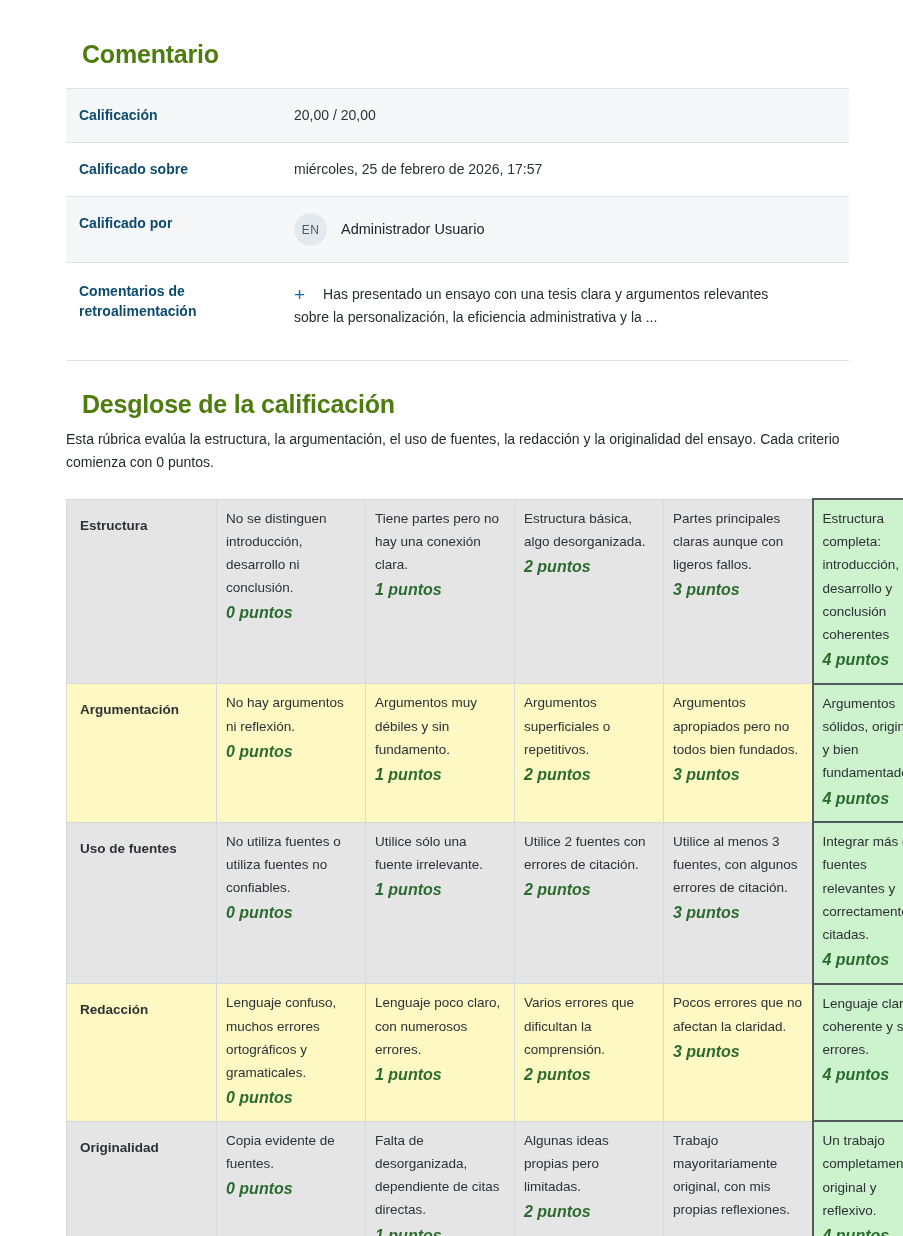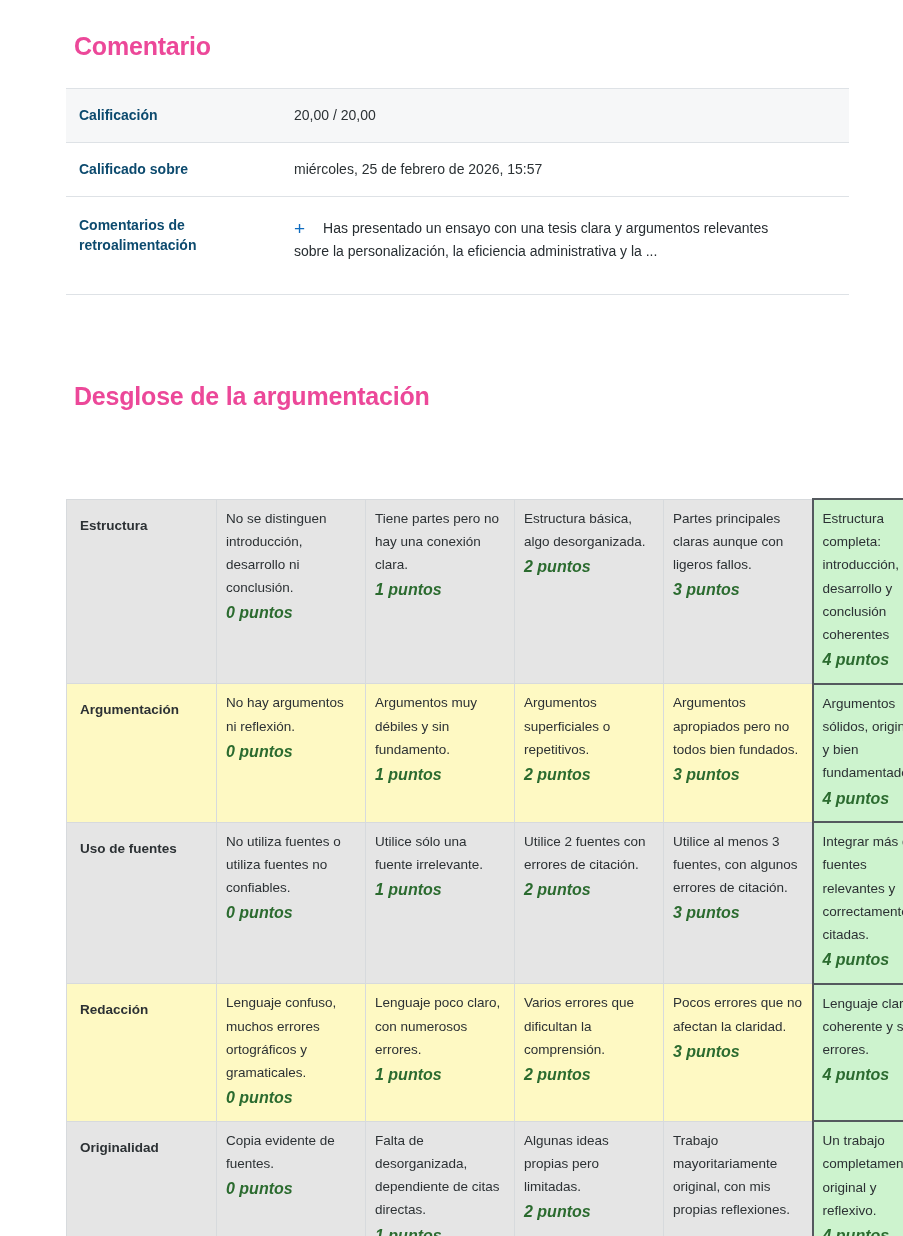--- a/index.html
+++ b/index.html
@@ -11,22 +11,22 @@
     color: #1d2125;
     -webkit-font-smoothing: antialiased;
   }
   .page { width: 903px; height: 1236px; position: relative; overflow: hidden; }
 
   
   h2.section-title {
     font-size: 25px;
     font-weight: 700;
     letter-spacing: -0.2px;
-    color: #ec4899;
-    margin: 8px;
+    color: #4d7c0f;
+    margin: 16px;
   }
   #comentario-title { position: absolute; left: 66px; top: 24px; }
   #desglose-title   { position: absolute; left: 66px; top: 374px; }
 
   
   .grade-table {
     position: absolute;
     left: 66px; top: 88px;
     width: 783px;
     border-collapse: collapse;
@@ -142,41 +142,51 @@
   <h2 class="section-title" id="comentario-title">Comentario</h2>
 
   <table class="grade-table">
     <tbody>
       <tr class="shaded">
         <th>Calificación</th>
         <td>20,00 / 20,00</td>
       </tr>
       <tr>
         <th>Calificado sobre</th>
-        <td>miércoles, 25 de febrero de 2026, 15:57</td>
+        <td>miércoles, 25 de febrero de 2026, 17:57</td>
+      </tr>
+      <tr class="shaded">
+        <th>Calificado por</th>
+        <td>
+          <div class="grader">
+            <span class="avatar">EN</span>
+            <span class="grader-name">Administrador Usuario</span>
+          </div>
+        </td>
       </tr>
       <tr class="tall">
         <th>
           <span>Comentarios de</span><br>
           <span>retroalimentación</span>
         </th>
         <td>
           <div class="feedback-wrap">
             <div class="feedback-line">
               <span class="plus-icon">+</span><span>Has presentado un ensayo con una tesis clara y argumentos relevantes</span>
             </div>
             <div class="feedback-line">sobre la personalización, la eficiencia administrativa y la ...</div>
           </div>
         </td>
       </tr>
     </tbody>
   </table>
 
-  <h2 class="section-title" id="desglose-title">Desglose de la argumentación</h2>
-
+  <h2 class="section-title" id="desglose-title">Desglose de la calificación</h2>
+
+  <div class="rubric-desc">Esta rúbrica evalúa la estructura, la argumentación, el uso de fuentes, la redacción y la originalidad del ensayo. Cada criterio comienza con 0 puntos.</div>
 
   <table class="rubric">
     <tbody>
         <tr class="shaded">
           <td class="crit">Estructura</td>
           <td class="level"><span>No se distinguen introducción, desarrollo ni conclusión.</span><span class="points">0 puntos</span></td>
           <td class="level"><span>Tiene partes pero no hay una conexión clara.</span><span class="points">1 puntos</span></td>
           <td class="level"><span>Estructura básica, algo desorganizada.</span><span class="points">2 puntos</span></td>
           <td class="level"><span>Partes principales claras aunque con ligeros fallos.</span><span class="points">3 puntos</span></td>
           <td class="level last selected"><span>Estructura completa: introducción, desarrollo y conclusión coherentes</span><span class="points">4 puntos</span></td>

